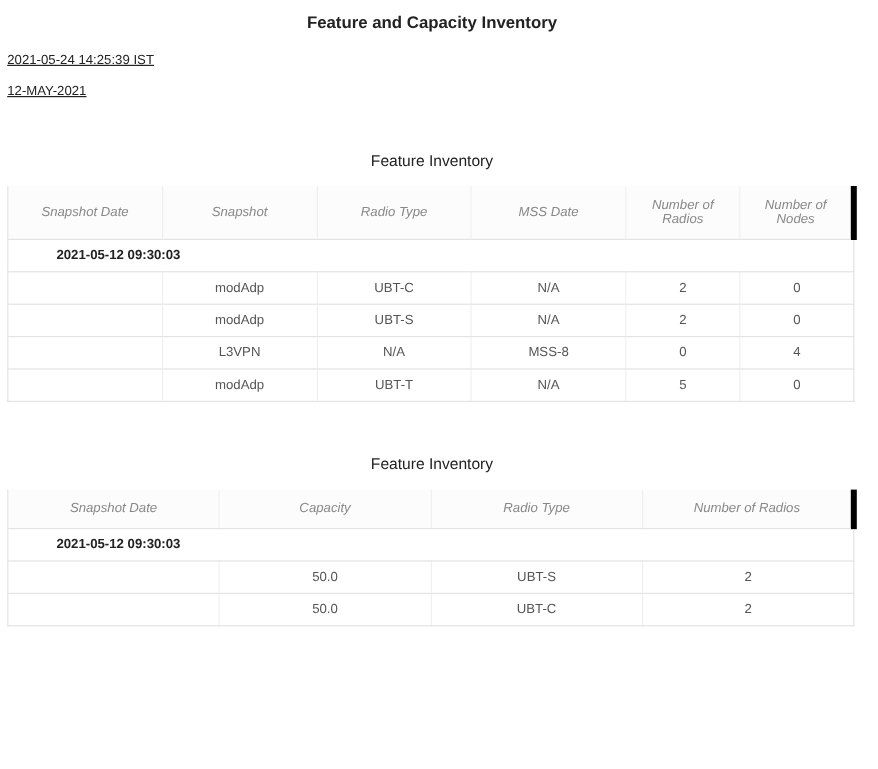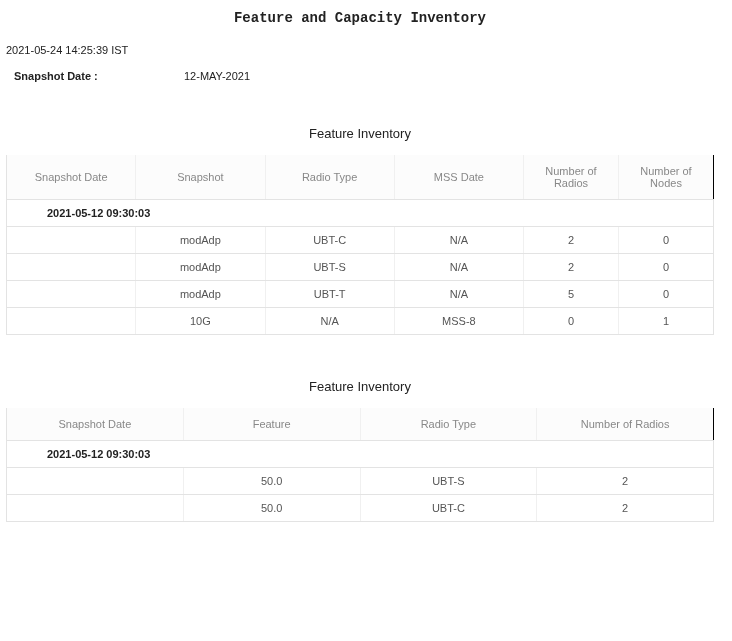--- a/index.html
+++ b/index.html
@@ -9,34 +9,34 @@
     margin: 0;
     padding: 0 6px 20px 6px;
     width: 720px;
     box-sizing: border-box;
   }
   .title {
     font-weight: bold;
     font-size: 14px;
     text-align: center;
     margin: 10px 0 18px 0;
-    font-family: Liberation Mono, monospace;
   }
   .meta-row {
     display: flex;
     margin: 14px 0;
   }
   .meta-label {
     font-weight: bold;
     font-size: 11px;
     width: 170px;
     padding-left: 8px;
   }
   .meta-value {
     font-size: 11px;
+    text-decoration: underline;
   }
   .section-title {
     font-weight: normal;
     font-size: 13px;
     text-align: center;
     margin: 44px 0 14px 0;
   }
   table {
     width: 100%;
     border-collapse: collapse;
@@ -45,23 +45,24 @@
   th {
     font-weight: normal;
     font-size: 11px;
     color: #888;
     padding: 10px 4px;
     text-align: center;
     background: #fcfcfc;
     border-bottom: 1px solid #e3e3e3;
     border-left: 1px solid #f0f0f0;
     border-right: 1px solid #f0f0f0;
+    font-style: italic;
   }
   th:first-child { border-left: 1px solid #e3e3e3; }
-  th:last-child  { border-right: 1px solid #000000; }
+  th:last-child  { border-right: 5px solid #000000; }
   td {
     font-size: 11px;
     color: #555;
     text-align: center;
     padding: 7px 4px;
     border-bottom: 1px solid #e3e3e3;
     border-left: 1px solid #f0f0f0;
     border-right: 1px solid #f0f0f0;
   }
   td:first-child { border-left: 1px solid #e3e3e3; }
@@ -78,21 +79,20 @@
 </style>
 </head>
 <body>
 
 <div class="title">Feature and Capacity Inventory</div>
 
 <div class="meta-row">
   <div class="meta-value">2021-05-24 14:25:39 IST</div>
 </div>
 <div class="meta-row">
-  <div class="meta-label">Snapshot Date :</div>
   <div class="meta-value">12-MAY-2021</div>
 </div>
 
 <div class="section-title">Feature Inventory</div>
 
 <table>
   <colgroup>
     <col>
       <col>
       <col>
@@ -125,44 +125,44 @@
       <tr>
         <td></td>
         <td>modAdp</td>
         <td>UBT-S</td>
         <td>N/A</td>
         <td>2</td>
         <td>0</td>
       </tr>
       <tr>
         <td></td>
+        <td>L3VPN</td>
+        <td>N/A</td>
+        <td>MSS-8</td>
+        <td>0</td>
+        <td>4</td>
+      </tr>
+      <tr>
+        <td></td>
         <td>modAdp</td>
         <td>UBT-T</td>
         <td>N/A</td>
         <td>5</td>
         <td>0</td>
-      </tr>
-      <tr>
-        <td></td>
-        <td>10G</td>
-        <td>N/A</td>
-        <td>MSS-8</td>
-        <td>0</td>
-        <td>1</td>
       </tr>
     </tbody>
 </table>
 
 <div class="section-title">Feature Inventory</div>
 
 <table>
   <thead>
     <tr>
       <th>Snapshot Date</th>
-      <th>Feature</th>
+      <th>Capacity</th>
       <th>Radio Type</th>
       <th>Number of Radios</th>
     </tr>
   </thead>
   <tbody id="capacity-body">
       <tr class="group-row">
         <td colspan="4">2021-05-12 09:30:03</td>
       </tr>
       <tr>
         <td></td>

